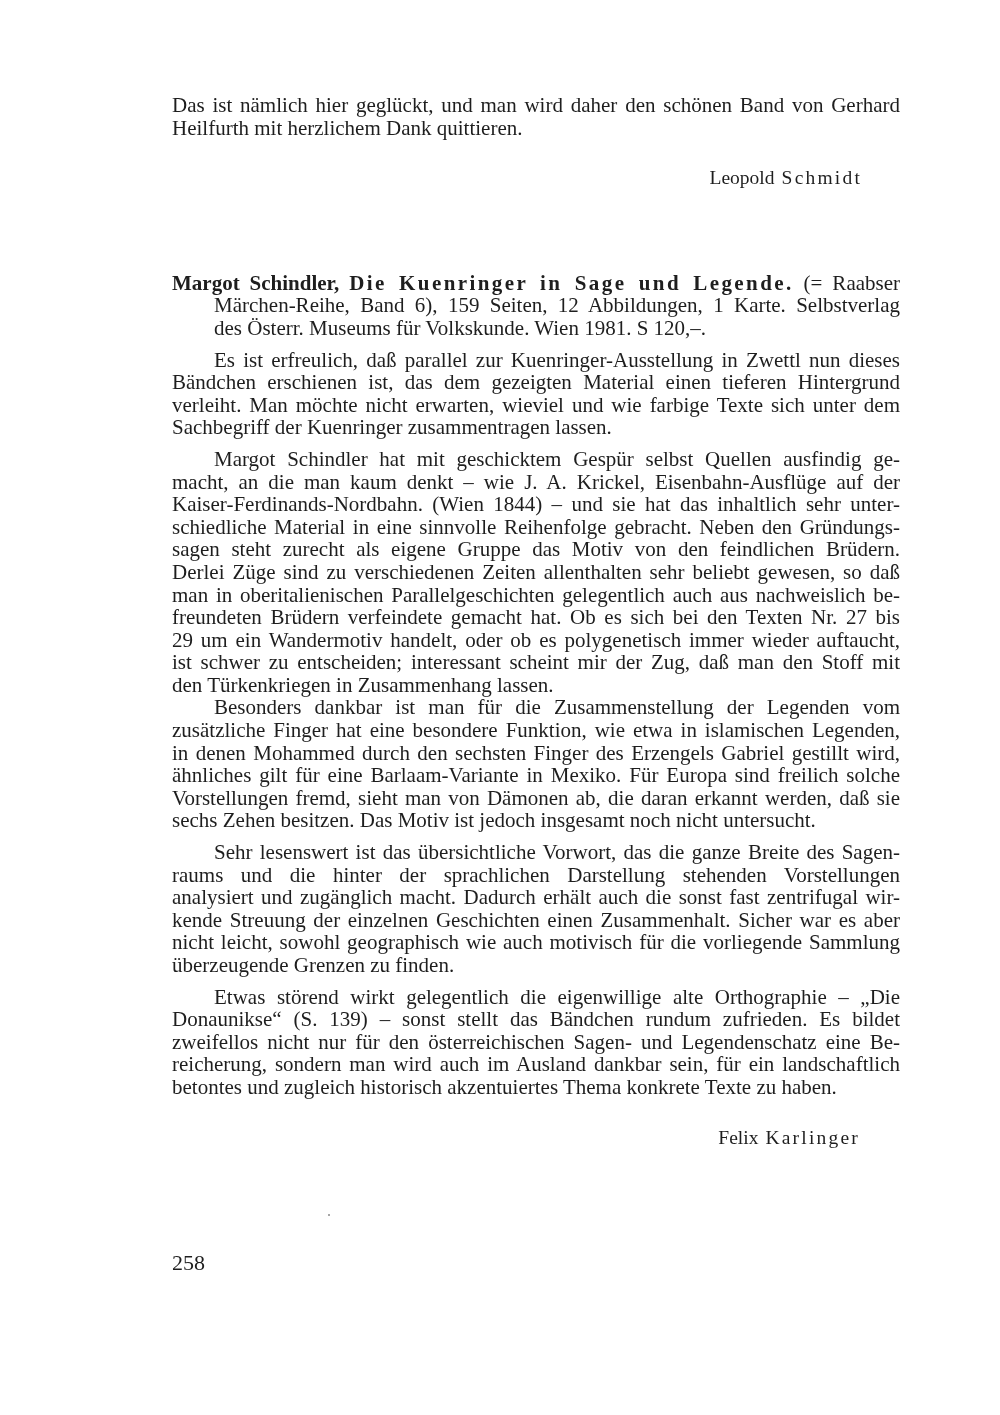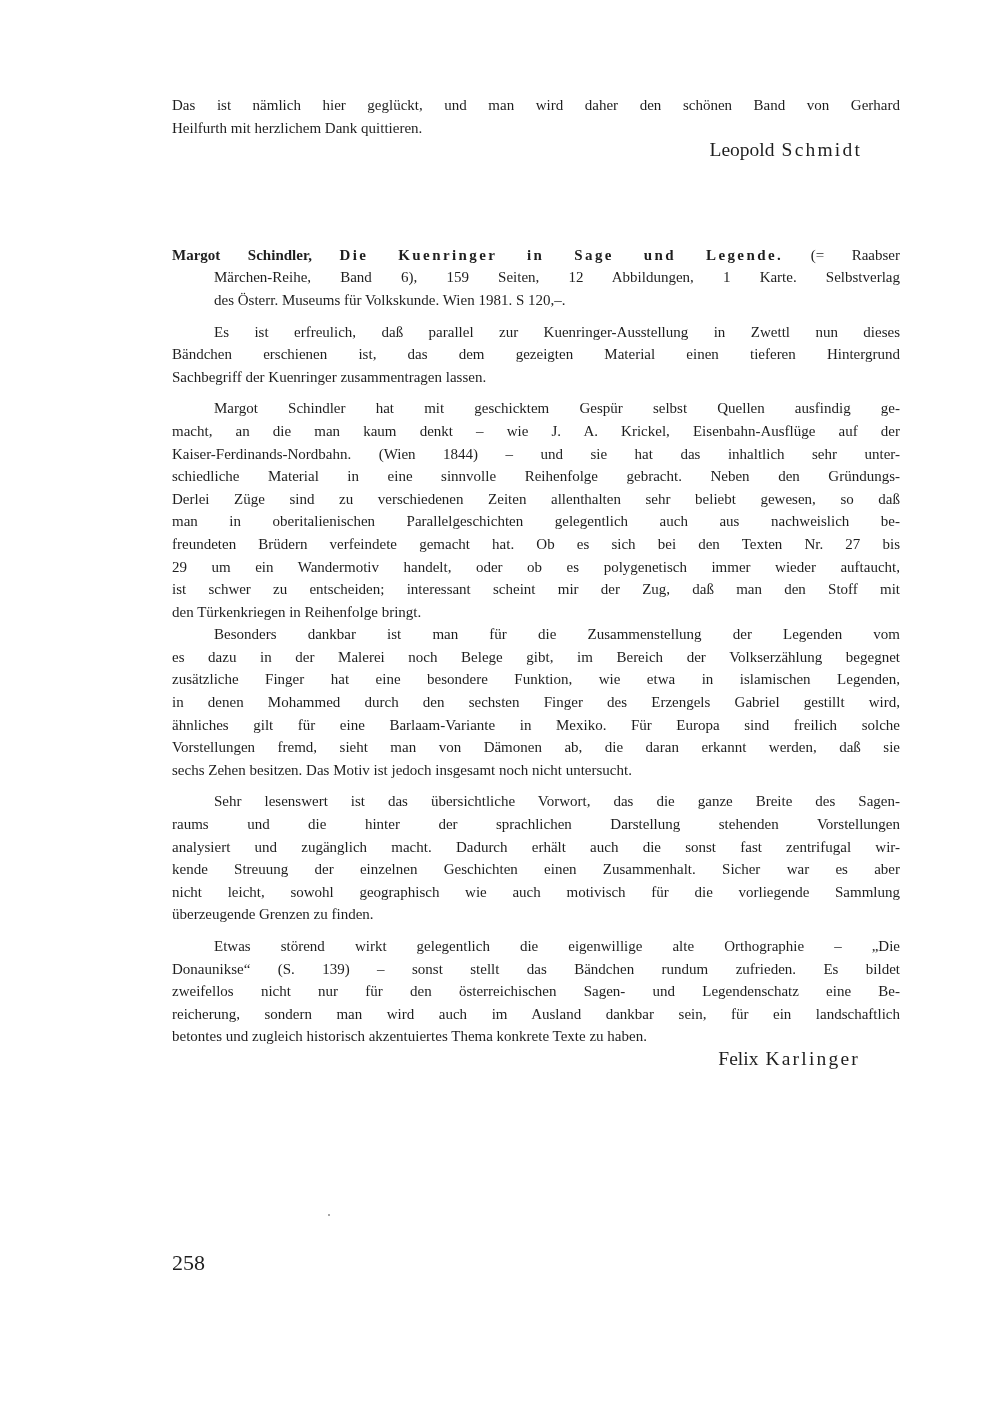--- a/index.html
+++ b/index.html
@@ -16,21 +16,21 @@
       color: #1e1e1e;
     }
     .page {
       position: absolute;
       left: 172px;
       top: 94px;
       width: 728px;
     }
     .line {
       display: block;
-      font-size: 15px;
+      font-size: 21px;
       line-height: 22.6px;
       white-space: nowrap;
       text-align: justify;
       text-align-last: justify;
       height: 22.6px;
     }
     .line.last {
       text-align-last: left;
     }
     .indent {
@@ -40,20 +40,21 @@
       padding-left: 42px;
     }
     .signature {
       display: block;
       text-align: right;
       font-size: 19.5px;
       line-height: 22.6px;
       height: 22.6px;
       letter-spacing: 2.2px;
       padding-right: 38px;
+      margin-top: 28px;
     }
     .sig-first {
       letter-spacing: 0;
     }
     .gap-large { height: 82px; }
     .gap-small { height: 9px; }
     .author-bold {
       font-weight: bold;
     }
     .spaced {
@@ -101,41 +102,42 @@
     </span>
     <span class="line hang">Märchen-Reihe, Band 6), 159 Seiten, 12 Abbildungen, 1 Karte. Selbstverlag</span>
     <span class="line last hang">des Österr. Museums für Volkskunde. Wien 1981. S 120,–.</span>
   </div>
 
   <div class="gap-small"></div>
 
   <div>
     <span class="line indent">Es ist erfreulich, daß parallel zur Kuenringer-Ausstellung in Zwettl nun dieses</span>
     <span class="line">Bändchen erschienen ist, das dem gezeigten Material einen tieferen Hintergrund</span>
+    <span class="line">verleiht. Man möchte nicht erwarten, wieviel und wie farbige Texte sich unter dem</span>
     <span class="line last">Sachbegriff der Kuenringer zusammentragen lassen.</span>
   </div>
 
   <div class="gap-small"></div>
 
   <div>
     <span class="line indent">Margot Schindler hat mit geschicktem Gespür selbst Quellen ausfindig ge-</span>
     <span class="line">macht, an die man kaum denkt – wie J. A. Krickel, Eisenbahn-Ausflüge auf der</span>
     <span class="line">Kaiser-Ferdinands-Nordbahn. (Wien 1844) – und sie hat das inhaltlich sehr unter-</span>
     <span class="line">schiedliche Material in eine sinnvolle Reihenfolge gebracht. Neben den Gründungs-</span>
+    <span class="line">sagen steht zurecht als eigene Gruppe das Motiv von den feindlichen Brüdern.</span>
     <span class="line">Derlei Züge sind zu verschiedenen Zeiten allenthalten sehr beliebt gewesen, so daß</span>
     <span class="line">man in oberitalienischen Parallelgeschichten gelegentlich auch aus nachweislich be-</span>
     <span class="line">freundeten Brüdern verfeindete gemacht hat. Ob es sich bei den Texten Nr. 27 bis</span>
     <span class="line">29 um ein Wandermotiv handelt, oder ob es polygenetisch immer wieder auftaucht,</span>
     <span class="line">ist schwer zu entscheiden; interessant scheint mir der Zug, daß man den Stoff mit</span>
-    <span class="line last">den Türkenkriegen in Reihenfolge bringt.</span>
+    <span class="line last">den Türkenkriegen in Zusammenhang lassen.</span>
   </div>
 
   <div>
     <span class="line indent">Besonders dankbar ist man für die Zusammenstellung der Legenden vom</span>
-    <span class="line">es dazu in der Malerei noch Belege gibt, im Bereich der Volkserzählung begegnet</span>
     <span class="line">zusätzliche Finger hat eine besondere Funktion, wie etwa in islamischen Legenden,</span>
     <span class="line">in denen Mohammed durch den sechsten Finger des Erzengels Gabriel gestillt wird,</span>
     <span class="line">ähnliches gilt für eine Barlaam-Variante in Mexiko. Für Europa sind freilich solche</span>
     <span class="line">Vorstellungen fremd, sieht man von Dämonen ab, die daran erkannt werden, daß sie</span>
     <span class="line last">sechs Zehen besitzen. Das Motiv ist jedoch insgesamt noch nicht untersucht.</span>
   </div>
 
   <div class="gap-small"></div>
 
   <div>

